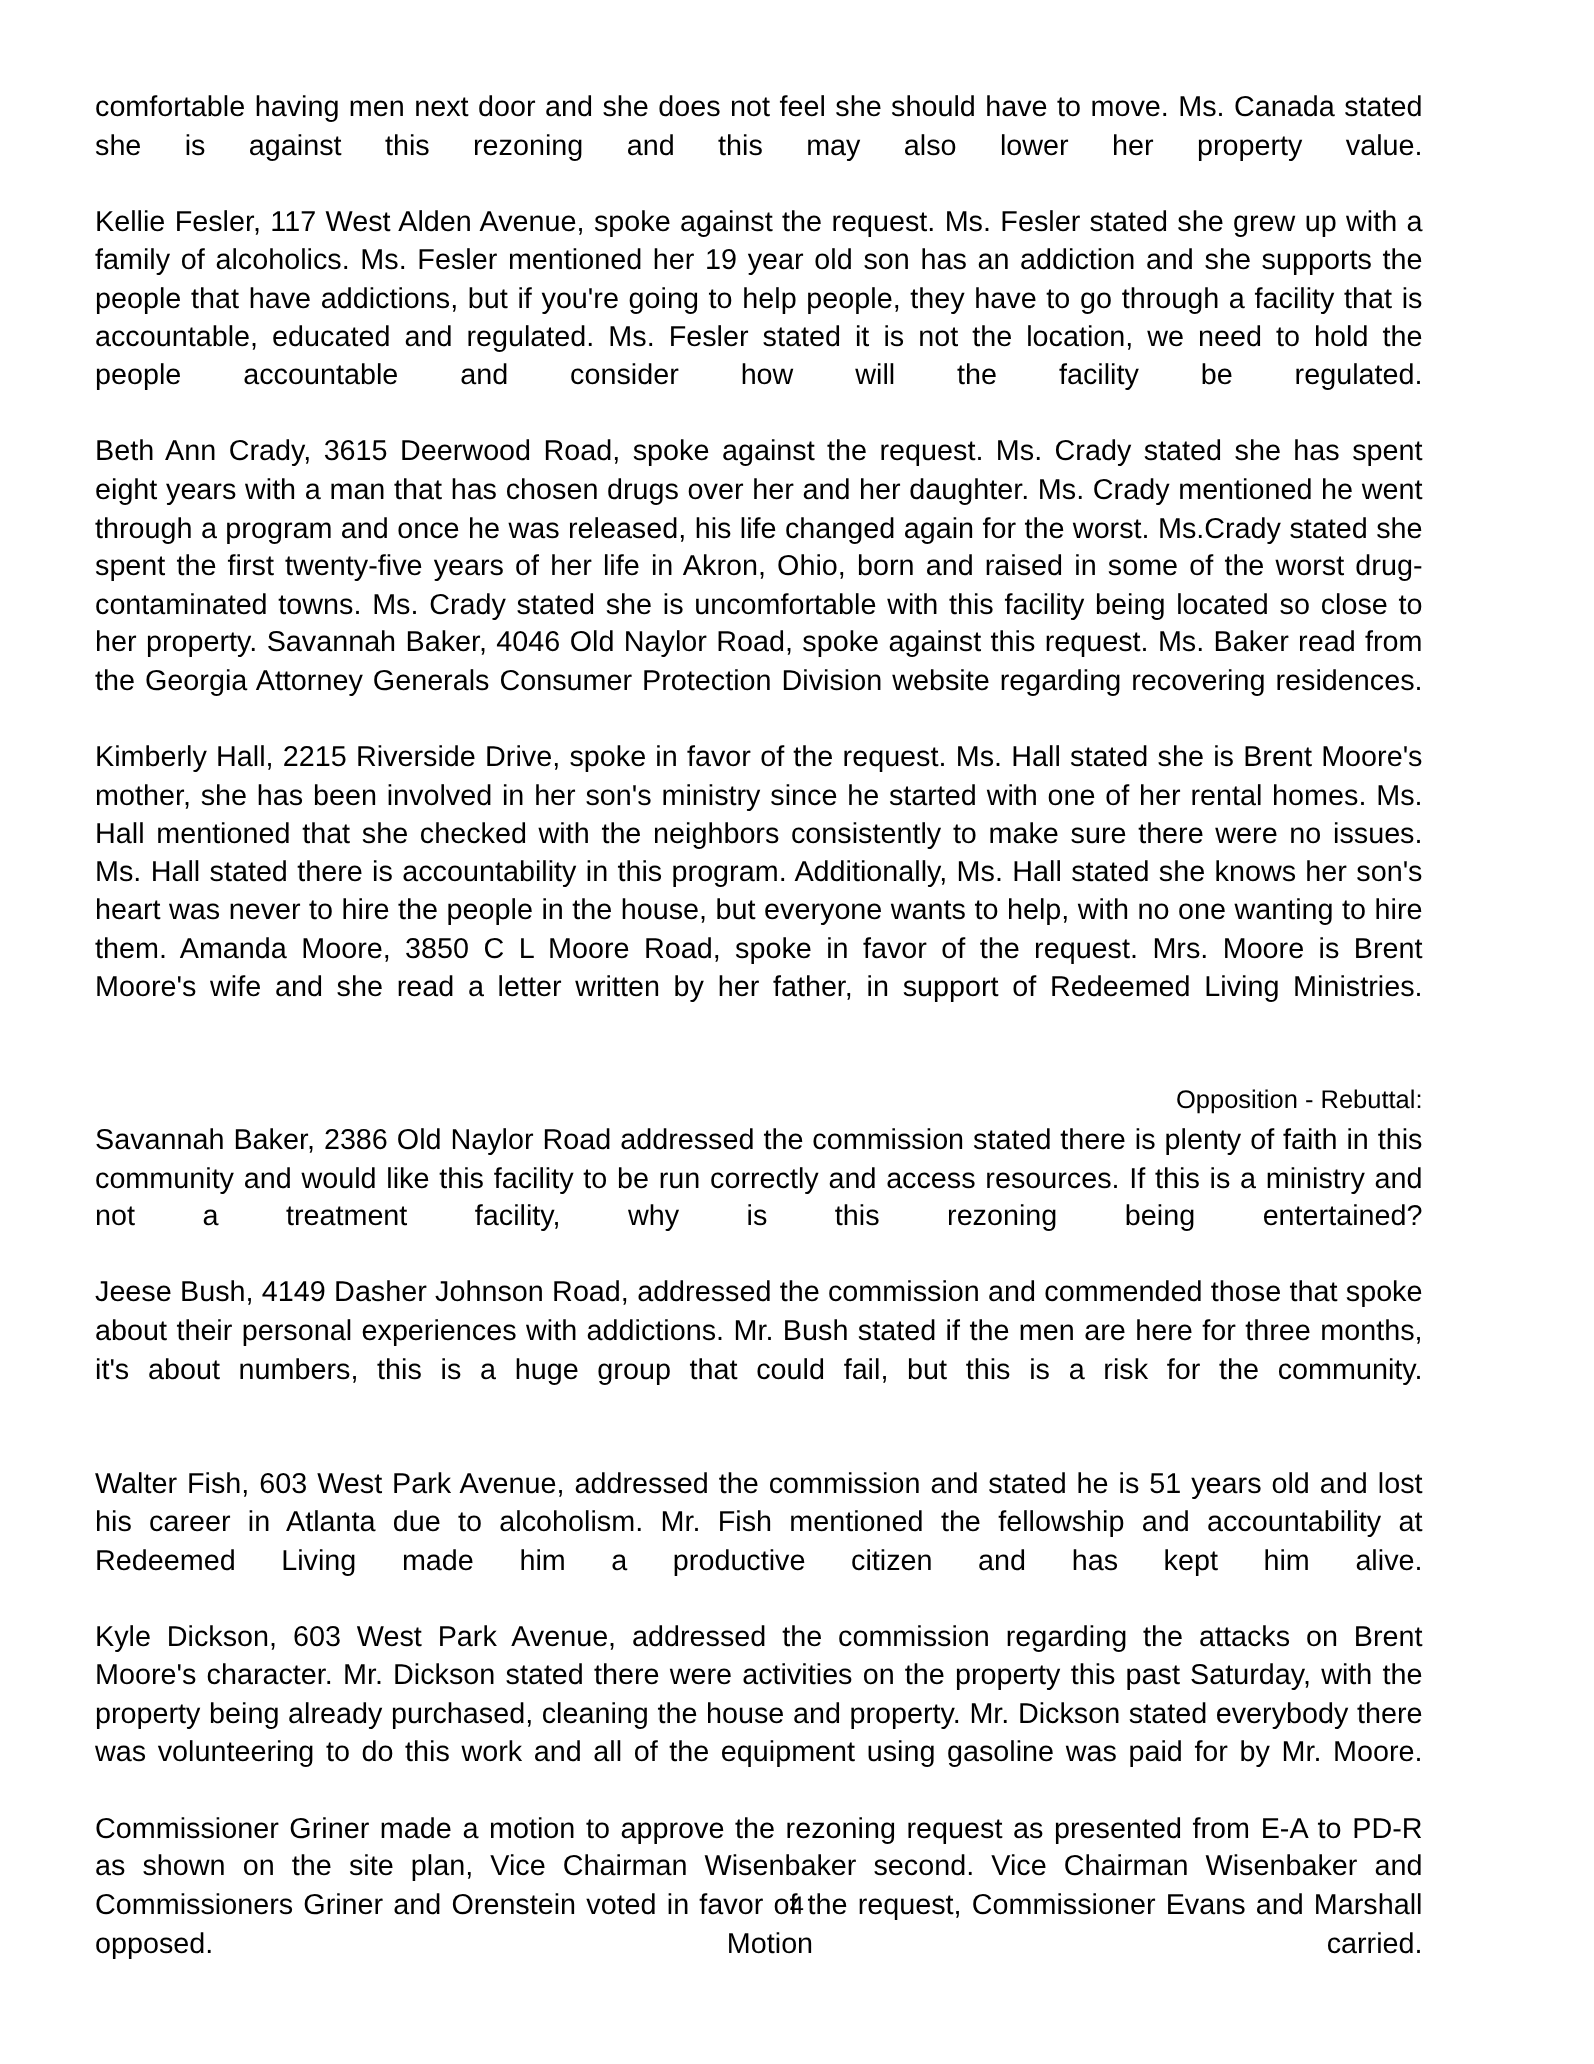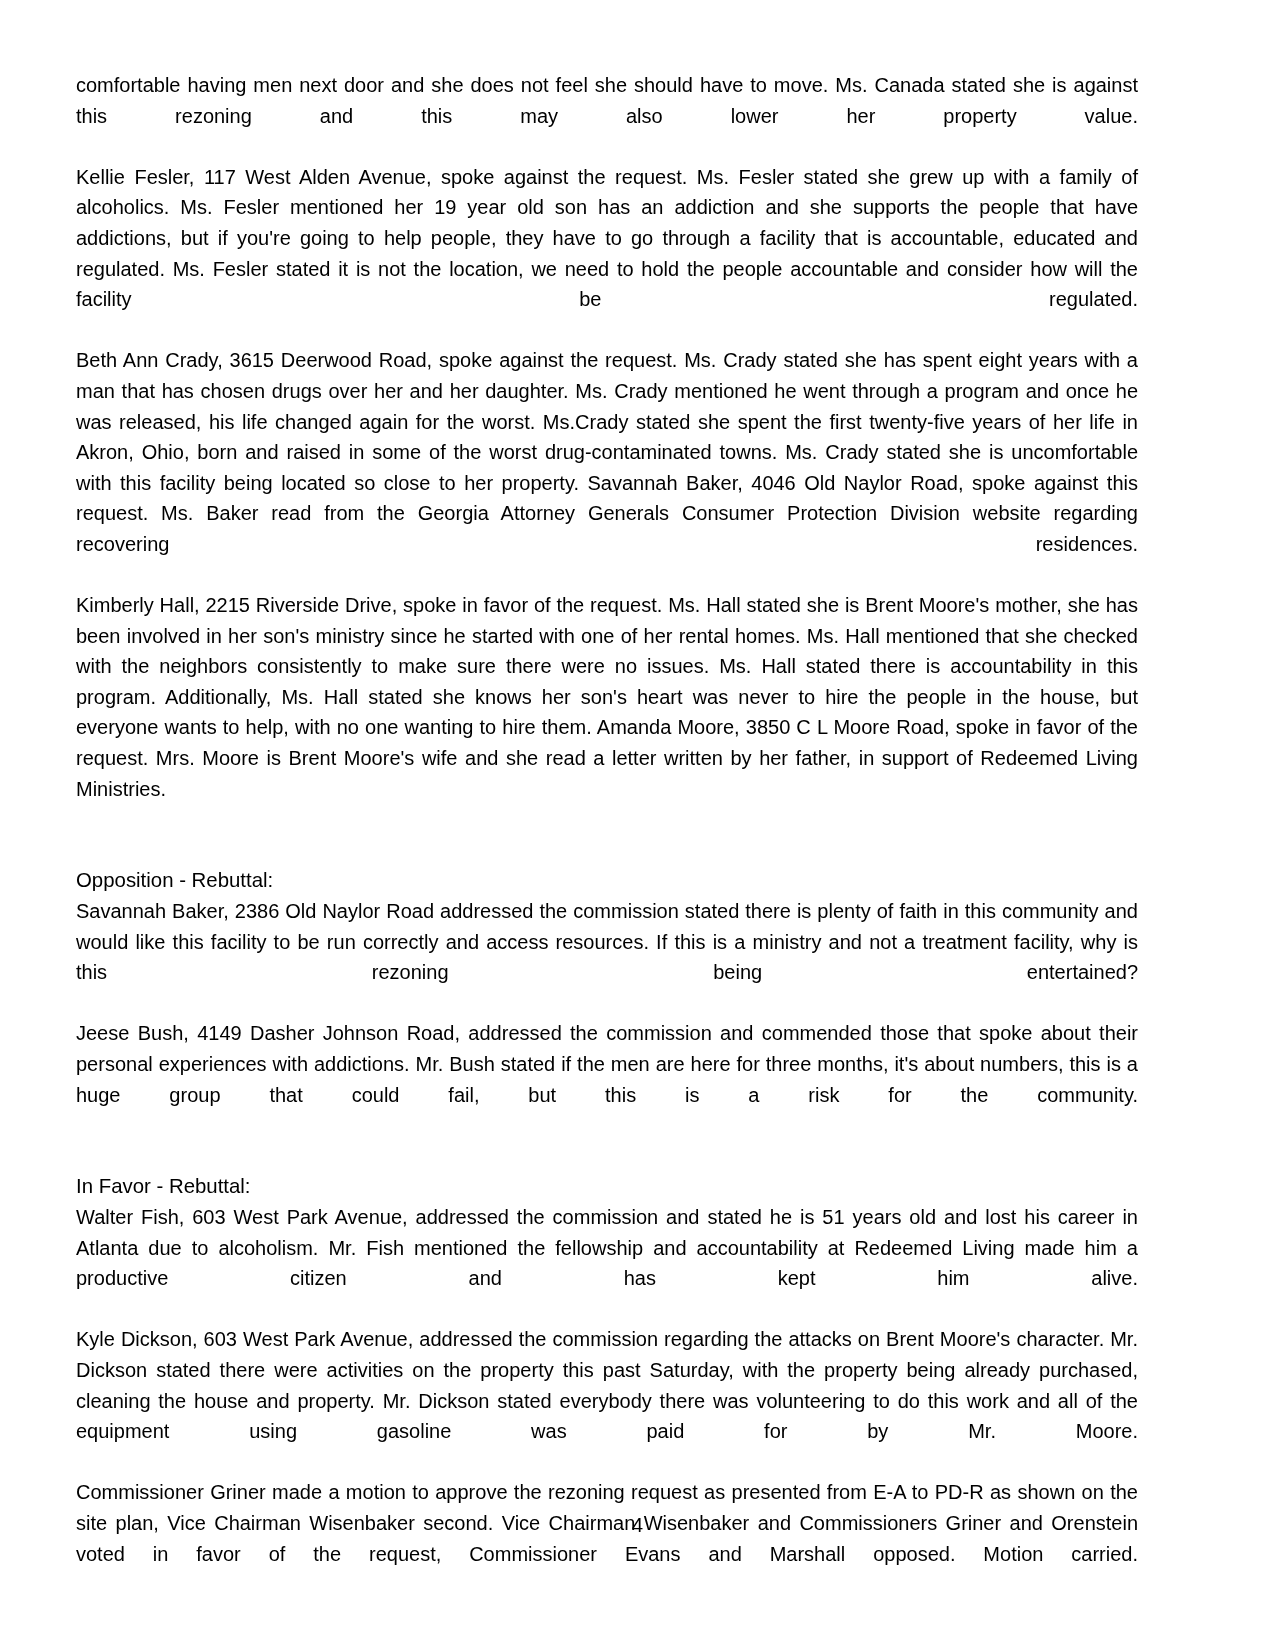--- a/index.html
+++ b/index.html
@@ -21,39 +21,39 @@
     overflow: hidden;
     box-sizing: border-box;
   }
   .content {
     position: absolute;
     left: 76px;
     top: 70px;
     width: 1062px;
   }
   .para {
-    font-size: 20px;
+    font-size: 23px;
     line-height: 30.6px;
     text-align: justify;
     text-justify: inter-word;
     margin: 0;
     -webkit-hyphens: none;
     hyphens: none;
     word-spacing: 0.2px;
   }
   
   .para::after {
     content: "";
     display: inline-block;
     width: 100%;
   }
   .heading {
     font-size: 20.4px;
     line-height: 30.6px;
-    text-align: left;
+    text-align: right;
     margin: 0;
   }
   .spacer {
     height: 30.6px;
   }
   .page-number {
     position: absolute;
     left: 0;
     top: 1512px;
     width: 1275px;
@@ -80,21 +80,20 @@
     <div class="spacer"></div>
 
     <p class="heading">Opposition - Rebuttal:</p>
 
     <p class="para">Savannah Baker, 2386 Old Naylor Road addressed the commission stated there is plenty of faith in this community and would like this facility to be run correctly and access resources.  If this is a ministry and not a treatment facility, why is this rezoning being entertained?</p>
 
     <p class="para">Jeese Bush, 4149 Dasher Johnson Road, addressed the commission and commended those that spoke about their personal experiences with addictions.  Mr. Bush stated if the men are here for three months, it's about numbers, this is a huge group that could fail, but this is a risk for the community.</p>
 
     <div class="spacer"></div>
 
-    <p class="heading">In Favor - Rebuttal:</p>
 
     <p class="para">Walter Fish, 603 West Park Avenue, addressed the commission and stated he is 51 years old and lost his career in Atlanta due to alcoholism.  Mr. Fish mentioned the fellowship and accountability at Redeemed Living made him a productive citizen and has kept him alive.</p>
 
     <p class="para">Kyle Dickson, 603 West Park Avenue, addressed the commission regarding the attacks on Brent Moore's character.  Mr. Dickson stated there were activities on the property this past Saturday, with the property being already purchased, cleaning the house and property. Mr. Dickson stated everybody there was volunteering to do this work and all of the equipment using gasoline was paid for by Mr. Moore.</p>
 
     <p class="para">Commissioner Griner made a motion to approve the rezoning request as presented from E-A to PD-R as shown on the site plan, Vice Chairman Wisenbaker second. Vice Chairman Wisenbaker and Commissioners Griner and Orenstein voted in favor of the request, Commissioner Evans and Marshall opposed.  Motion carried.</p>
 
   </div>
 
   <div class="page-number">4</div>

